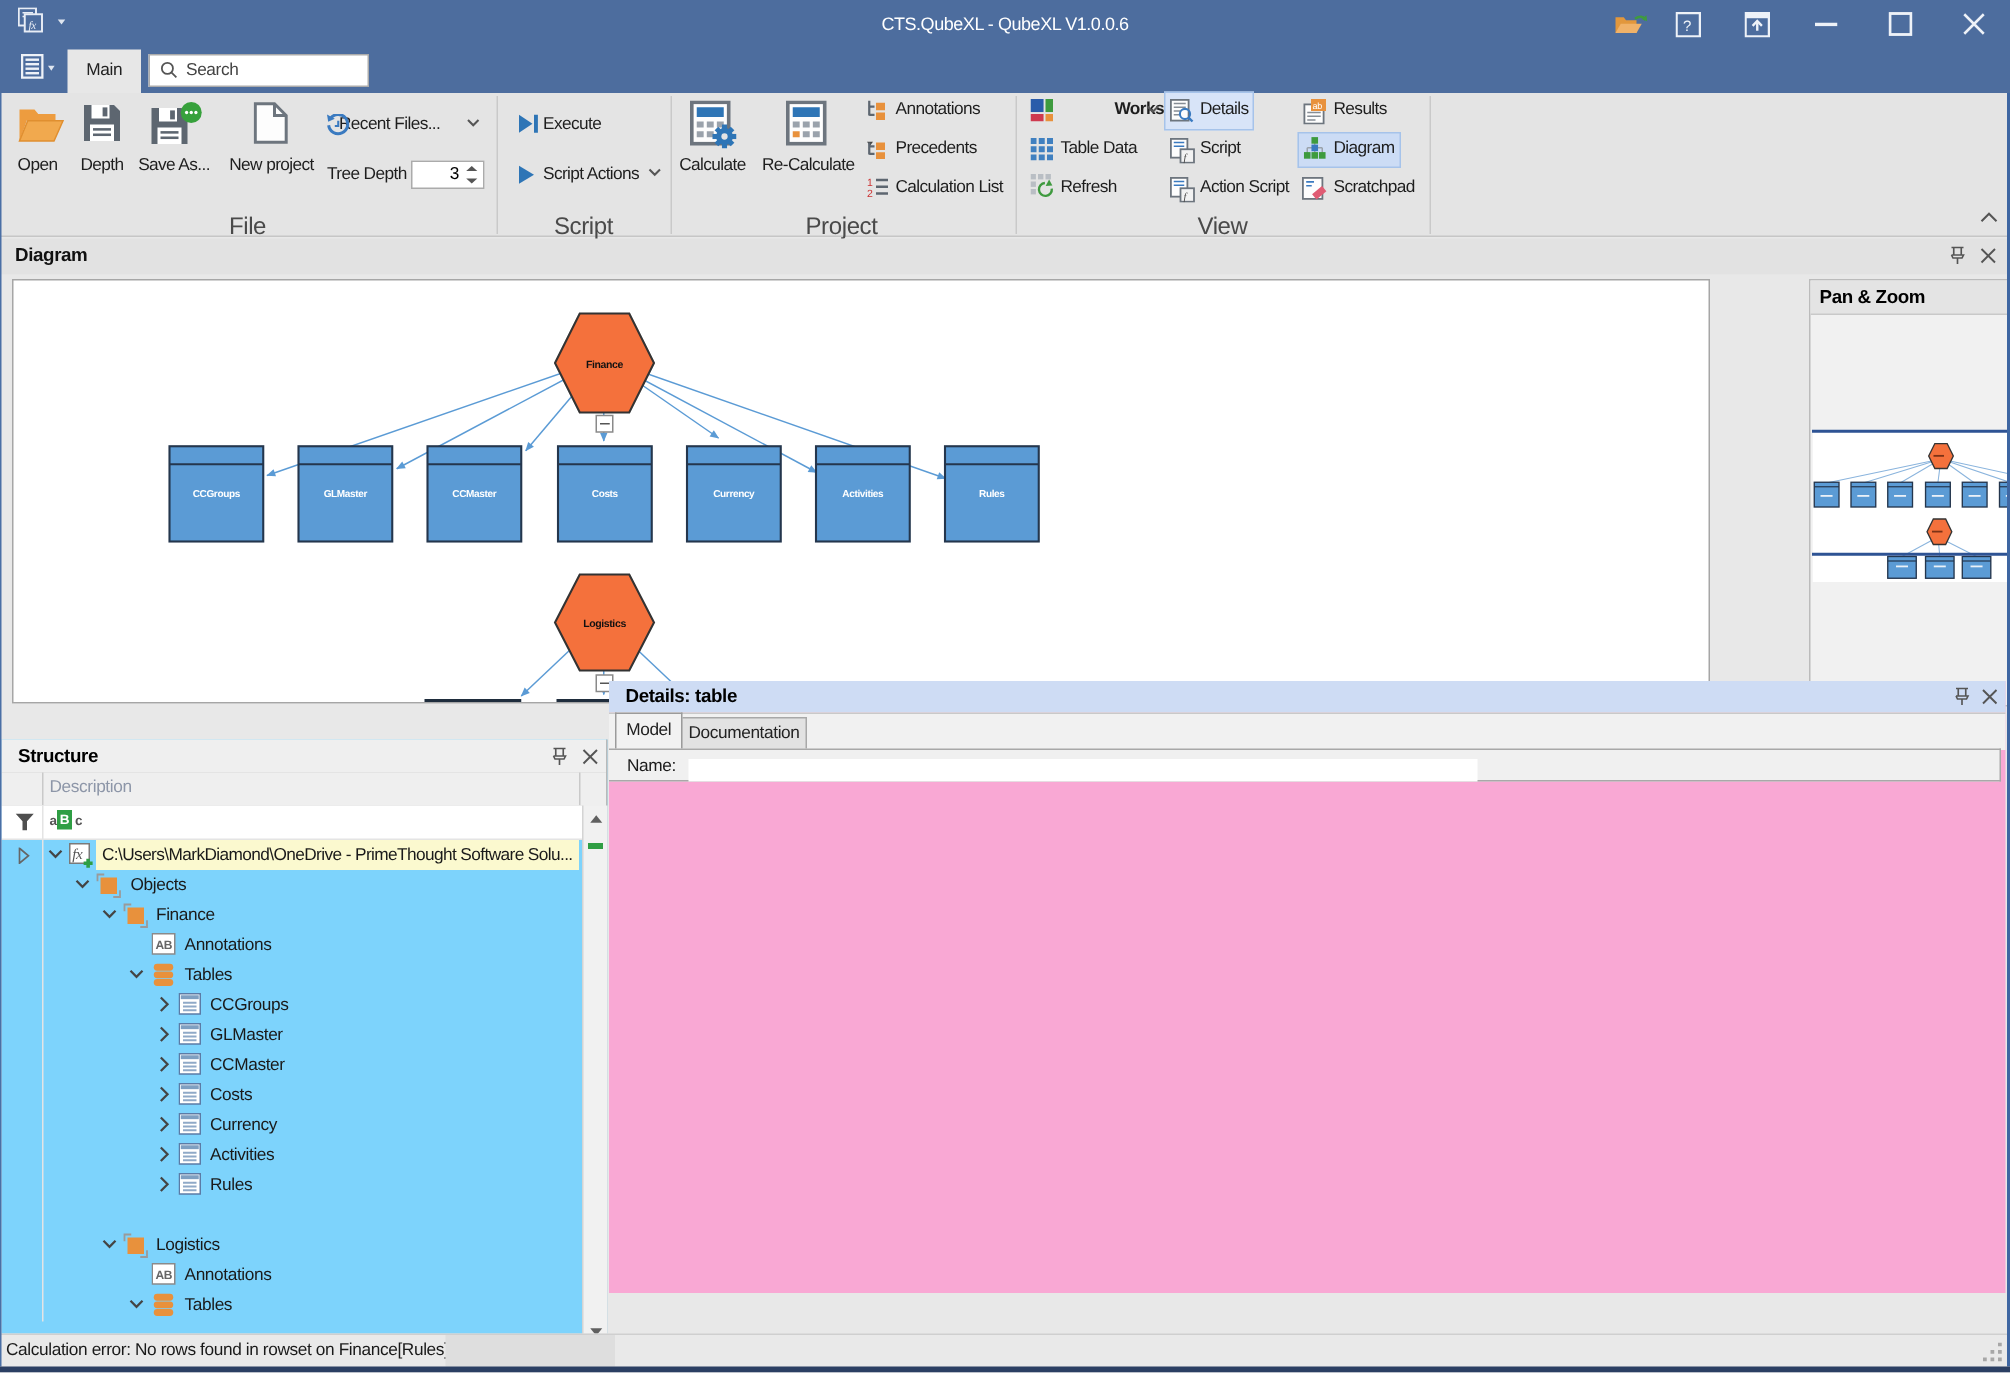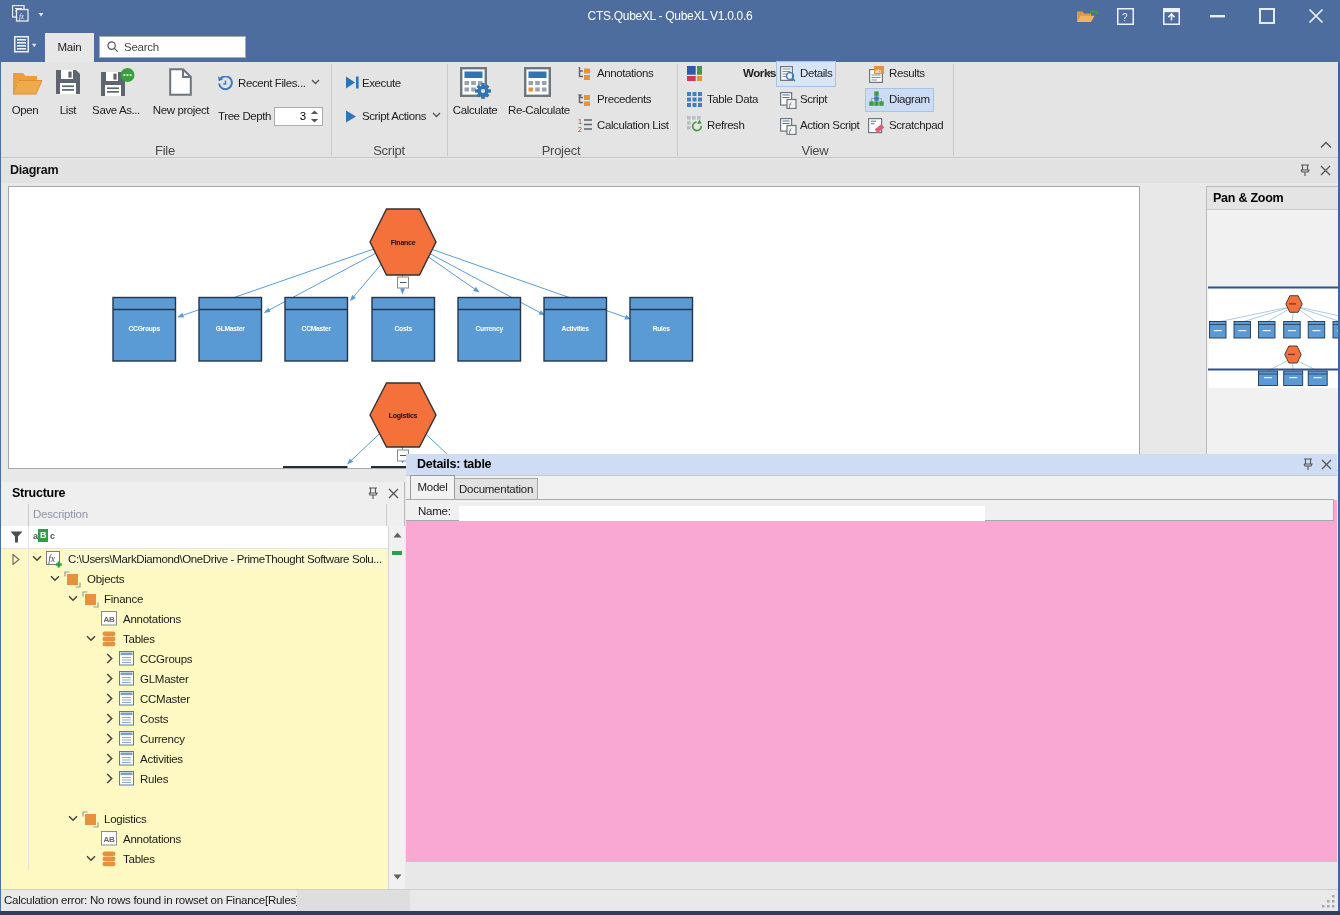--- a/index.html
+++ b/index.html
@@ -3,30 +3,30 @@
 <meta charset="utf-8">
 <style>
 html,body{margin:0;padding:0;}
 #win{position:relative;width:1340px;height:915px;font-family:"Liberation Sans",sans-serif;font-size:11.5px;letter-spacing:-0.25px;background:#e8e8e8;overflow:hidden;}
 .abs{position:absolute;}
 #titlebar{left:0;top:0;width:1340px;height:62px;background:#4d6d9e;}
 #maintab{left:45px;top:33px;width:49px;height:29px;background:#e7e7e7;color:#222;text-align:center;line-height:29px;}
 #searchbox{left:99px;top:36px;width:145px;height:20px;background:#fff;border:1px solid #ababab;color:#444;line-height:20px;}
 #ribbon{left:0;top:62px;width:1340px;height:95px;background:#e4e4e4;border-bottom:1px solid #c6c6c6;}
 .gdiv{top:2px;width:1px;height:92px;background:#c9c9c9;position:absolute;}
-.glabel{position:absolute;top:81px;width:120px;text-align:center;color:#4a4a4a;font-size:13px;}
+.glabel{position:absolute;top:81px;width:120px;text-align:center;color:#4a4a4a;font-size:16px;}
 .biglabel{position:absolute;top:42px;text-align:center;color:#1e1e1e;font-size:11.5px;letter-spacing:-0.4px;white-space:nowrap;}
 .srow{position:absolute;height:22px;line-height:22px;color:#1e1e1e;white-space:nowrap;font-size:11.5px;letter-spacing:-0.4px;}
 #dhdr{left:0;top:159px;width:1340px;height:24px;background:#e2e2e2;}
 #dhdr b{position:absolute;left:10px;top:4px;font-size:12.5px;color:#111;}
 #diagarea{left:0;top:183px;width:1340px;height:298px;background:#e8e8e8;}
 #canvas{position:absolute;left:8px;top:3px;width:1130px;height:281px;background:#fff;border:1px solid #a6a6a6;}
 #panzoom{position:absolute;left:1206px;top:3px;width:189px;height:283px;background:#f1f1f1;border:1px solid #bbb;}
 #pzhdr{position:absolute;left:0;top:0;width:189px;height:22px;background:#e4e4e4;border-bottom:1px solid #c9c9c9;}
-#structure{left:1px;top:482px;width:403px;height:408px;background:#fef9c3;border-right:1px solid #b9b9b9;}
+#structure{left:1px;top:493px;width:403px;height:408px;background:#7dd3fc;border-right:1px solid #b9b9b9;}
 #shdr{position:absolute;left:0;top:0;width:403px;height:22px;background:#efefef;border-bottom:1px solid #c3c3c3;}
 #scolhdr{position:absolute;left:0;top:22px;width:403px;height:22px;background:#efefef;border-bottom:1px solid #c3c3c3;}
 #details{left:406px;top:454px;width:931px;height:408px;background:#f9a8d4;}
 #dethdr{position:absolute;left:0;top:0;width:931px;height:21px;background:#cedcf4;}
 #statusbar{left:0;top:889px;width:1340px;height:22px;background:#e9e9e9;border-top:1px solid #cfcfcf;color:#1a1a1a;}
 #navybottom{left:0;top:911px;width:1340px;height:4px;background:#2b3f63;}
 .trow{position:absolute;width:403px;height:20px;line-height:20px;color:#1a1a1a;}
 .tico{position:absolute;top:2px;}
 .tchev{position:absolute;top:5px;}
 .tlabel{position:absolute;top:0;}
@@ -101,21 +101,21 @@
     </svg>
     <div class="biglabel" style="left:-5px;width:60px;">Open</div>
     <svg class="abs" style="left:55px;top:7px;" width="26" height="26" viewBox="0 0 26 26">
       <path d="M1 1 L21 1 L25 5 L25 25 L1 25 Z" fill="#5d6670"></path>
       <rect x="6" y="1" width="12" height="9" fill="#fff"></rect>
       <rect x="13.4" y="2.6" width="3.2" height="6" fill="#5d6670"></rect>
       <rect x="5" y="14" width="16" height="11" fill="#fff"></rect>
       <rect x="7" y="16.4" width="12" height="1.7" fill="#5d6670"></rect>
       <rect x="7" y="20" width="12" height="1.7" fill="#5d6670"></rect>
     </svg>
-    <div class="biglabel" style="left:38px;width:60px;">List</div>
+    <div class="biglabel" style="left:38px;width:60px;">Depth</div>
     <svg class="abs" style="left:100px;top:6px;" width="35" height="29" viewBox="0 0 35 29">
       <g transform="translate(0,3)">
       <path d="M1 1 L21 1 L25 5 L25 25 L1 25 Z" fill="#5d6670"></path>
       <rect x="6" y="1" width="12" height="9" fill="#fff"></rect>
       <rect x="13.4" y="2.6" width="3.2" height="6" fill="#5d6670"></rect>
       <rect x="5" y="14" width="16" height="11" fill="#fff"></rect>
       <rect x="7" y="16.4" width="12" height="1.7" fill="#5d6670"></rect>
       <rect x="7" y="20" width="12" height="1.7" fill="#5d6670"></rect>
       </g>
       <circle cx="27.5" cy="7" r="7" fill="#37a13c"></circle>
@@ -123,21 +123,21 @@
         <circle cx="27.5" cy="7" r="1.1" fill="#fff"></circle>
         <circle cx="30.6" cy="7" r="1.1" fill="#fff"></circle>
     </svg>
     <div class="biglabel" style="left:86px;width:60px;">Save As...</div>
     <svg class="abs" style="left:169px;top:6px;" width="23" height="28" viewBox="0 0 23 28">
       <path d="M1.2 1.2 L14 1.2 L21.8 9 L21.8 26.8 L1.2 26.8 Z" fill="#fdfdfd" stroke="#6d757e" stroke-width="2"></path>
       <path d="M14 1.2 L14 9 L21.8 9" fill="none" stroke="#6d757e" stroke-width="2"></path>
     </svg>
     <div class="biglabel" style="left:147px;width:68px;">New project</div>
 
-    <div class="srow" style="left:238px;top:10px;">Recent Files...</div>
+    <div class="srow" style="left:226px;top:10px;">Recent Files...</div>
     <svg class="abs" style="left:218px;top:14px;" width="15" height="15" viewBox="0 0 15 15">
       <path d="M2.2 3.1 A6.4 6.4 0 1 1 1.1 7.5" fill="none" stroke="#3a7ac0" stroke-width="2"></path>
       <path d="M0 0.4 L0.8 5.2 L5.2 3.2 Z" fill="#3a7ac0"></path>
       <path d="M7.5 4.5 L7.5 8 L5.2 8" fill="none" stroke="#3a7ac0" stroke-width="1.4"></path>
     </svg>
     <svg class="abs" style="left:311px;top:17px;" width="9" height="6" viewBox="0 0 9 6">
         <path d="M1 1 L4.5 4.5 L8 1" fill="none" stroke="#555" stroke-width="1.4"></path>
       </svg>
     <div class="srow" style="left:218px;top:43px;">Tree Depth</div>
     <div class="abs" style="left:274px;top:45px;width:47px;height:17px;background:#fff;border:1px solid #ababab;">

